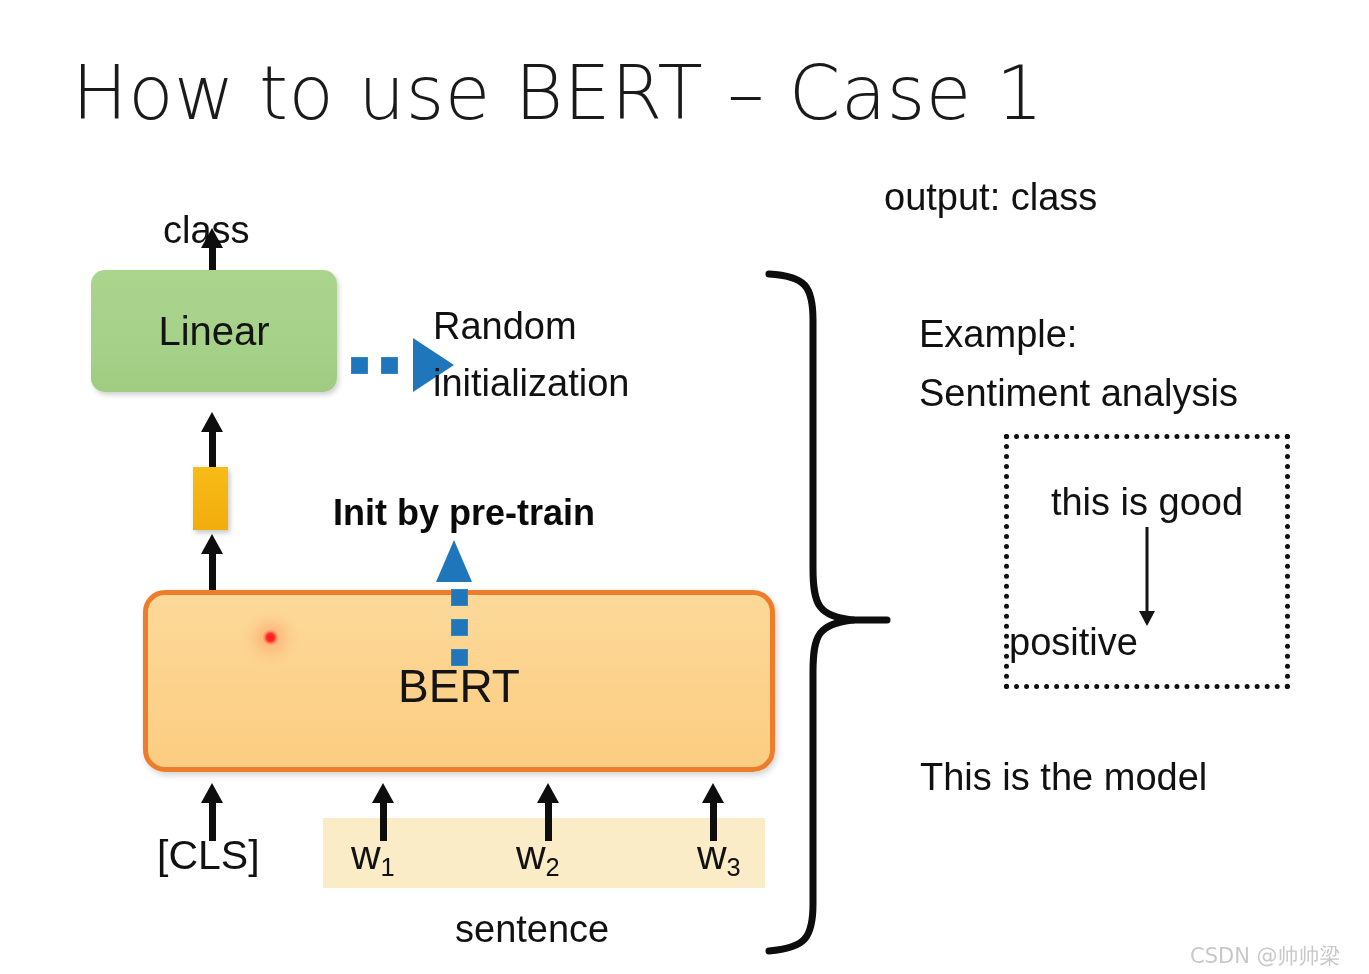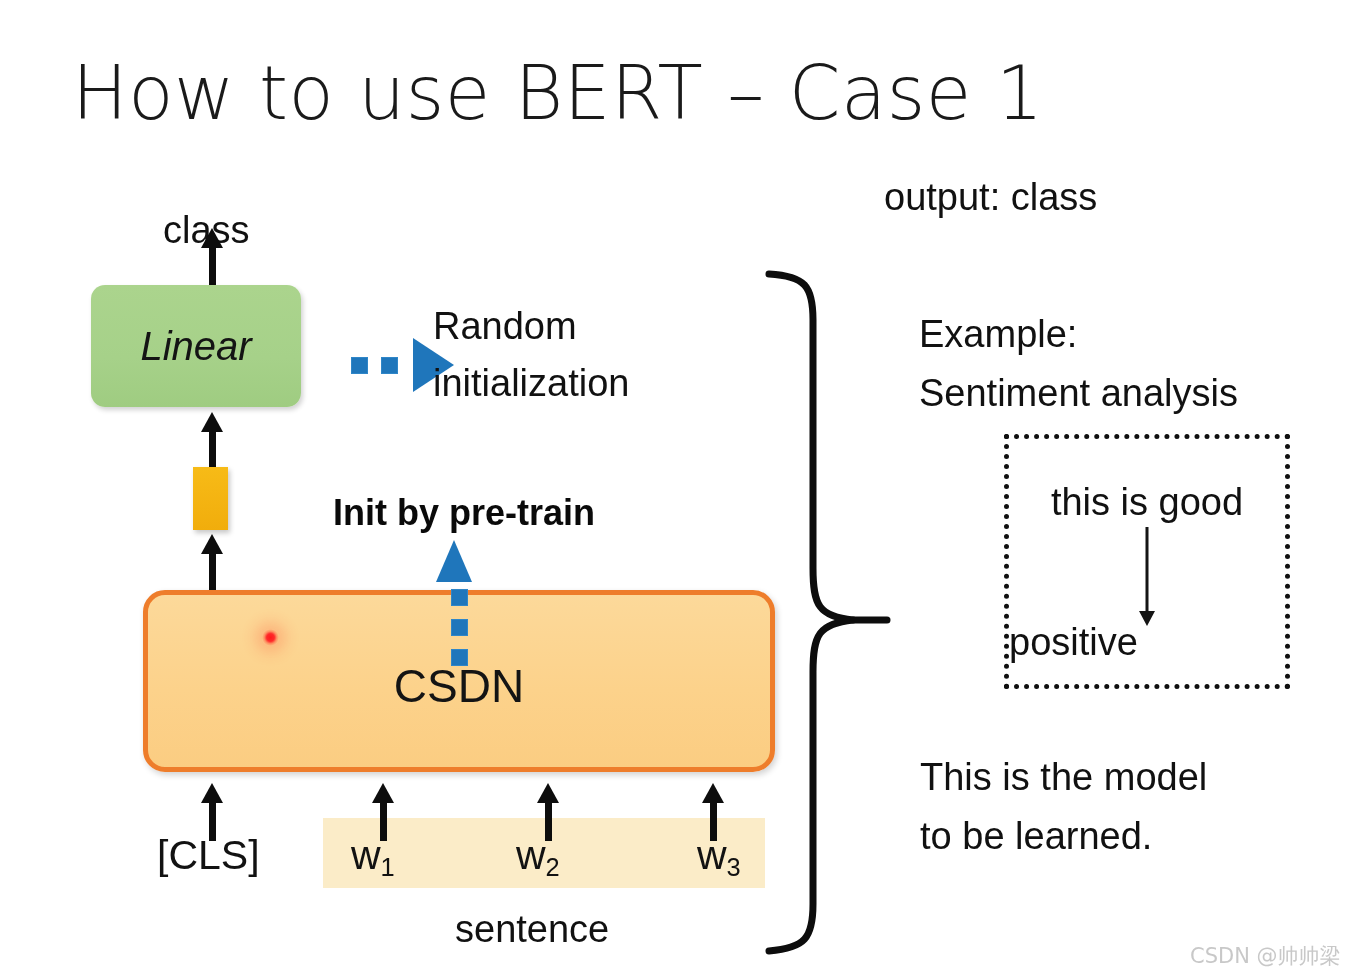--- a/index.html
+++ b/index.html
@@ -40,27 +40,26 @@
     white-space: nowrap;
     line-height: 1.0;
   }
 
   
   #label-class { left: 163px; top: 173px; font-size: 38px; margin-top: 38px; }
 
   
   #linear-box {
     left: 91px;
-    top: 285px;
-    width: 210px;
+    top: 270px;
+    width: 246px;
     height: 122px;
     background: linear-gradient(180deg,#abd48d 0%, #a6d189 60%, #9fcc81 100%);
     border-radius: 14px;
     box-shadow: 2px 3px 5px rgba(0,0,0,0.18);
-    font-style: italic;
   }
   #linear-label {
     position: absolute;
     left: 0; right: 0; top: 50%;
     transform: translateY(-50%);
     text-align: center;
     font-size: 40px;
     color: #141414;
   }
 
@@ -274,21 +273,21 @@
   </div>
 
   <div class="abs" id="embed-rect"></div>
 
   <div class="abs" style="left:205px; top:534px;">
     <div class="arrow-head" style="margin-left:-4px;"></div>
     <div class="arrow-shaft" style="height:38px; margin-left:4px;"></div>
   </div>
 
   <div class="abs" id="bert-box">
-    <div id="bert-label">CSDN</div>
+    <div id="bert-label">BERT</div>
   </div>
 
   <div class="abs" id="laser-dot"></div>
 
   <div class="abs" style="left:351px; top:338px;">
     <div style="display:flex; align-items:center; gap:13px;">
       <div class="blue-sq"></div>
       <div class="blue-sq"></div>
       <div id="blue-tri-right" style="margin-left:2px;"></div>
     </div>
@@ -367,18 +366,17 @@
 
   <div class="abs" id="example-box">
     <div id="example-input">this is good</div>
     <div id="example-arrow-shaft"></div>
     <div id="example-arrow-head"></div>
     <div id="example-output">positive</div>
   </div>
 
   <div class="abs" id="txt-model">
     <div>This is the model</div>
-    <div>to be learned.</div>
   </div>
 
   <div class="abs" id="watermark">CSDN @帅帅梁</div>
 
 </div>
 
 </body></html>

